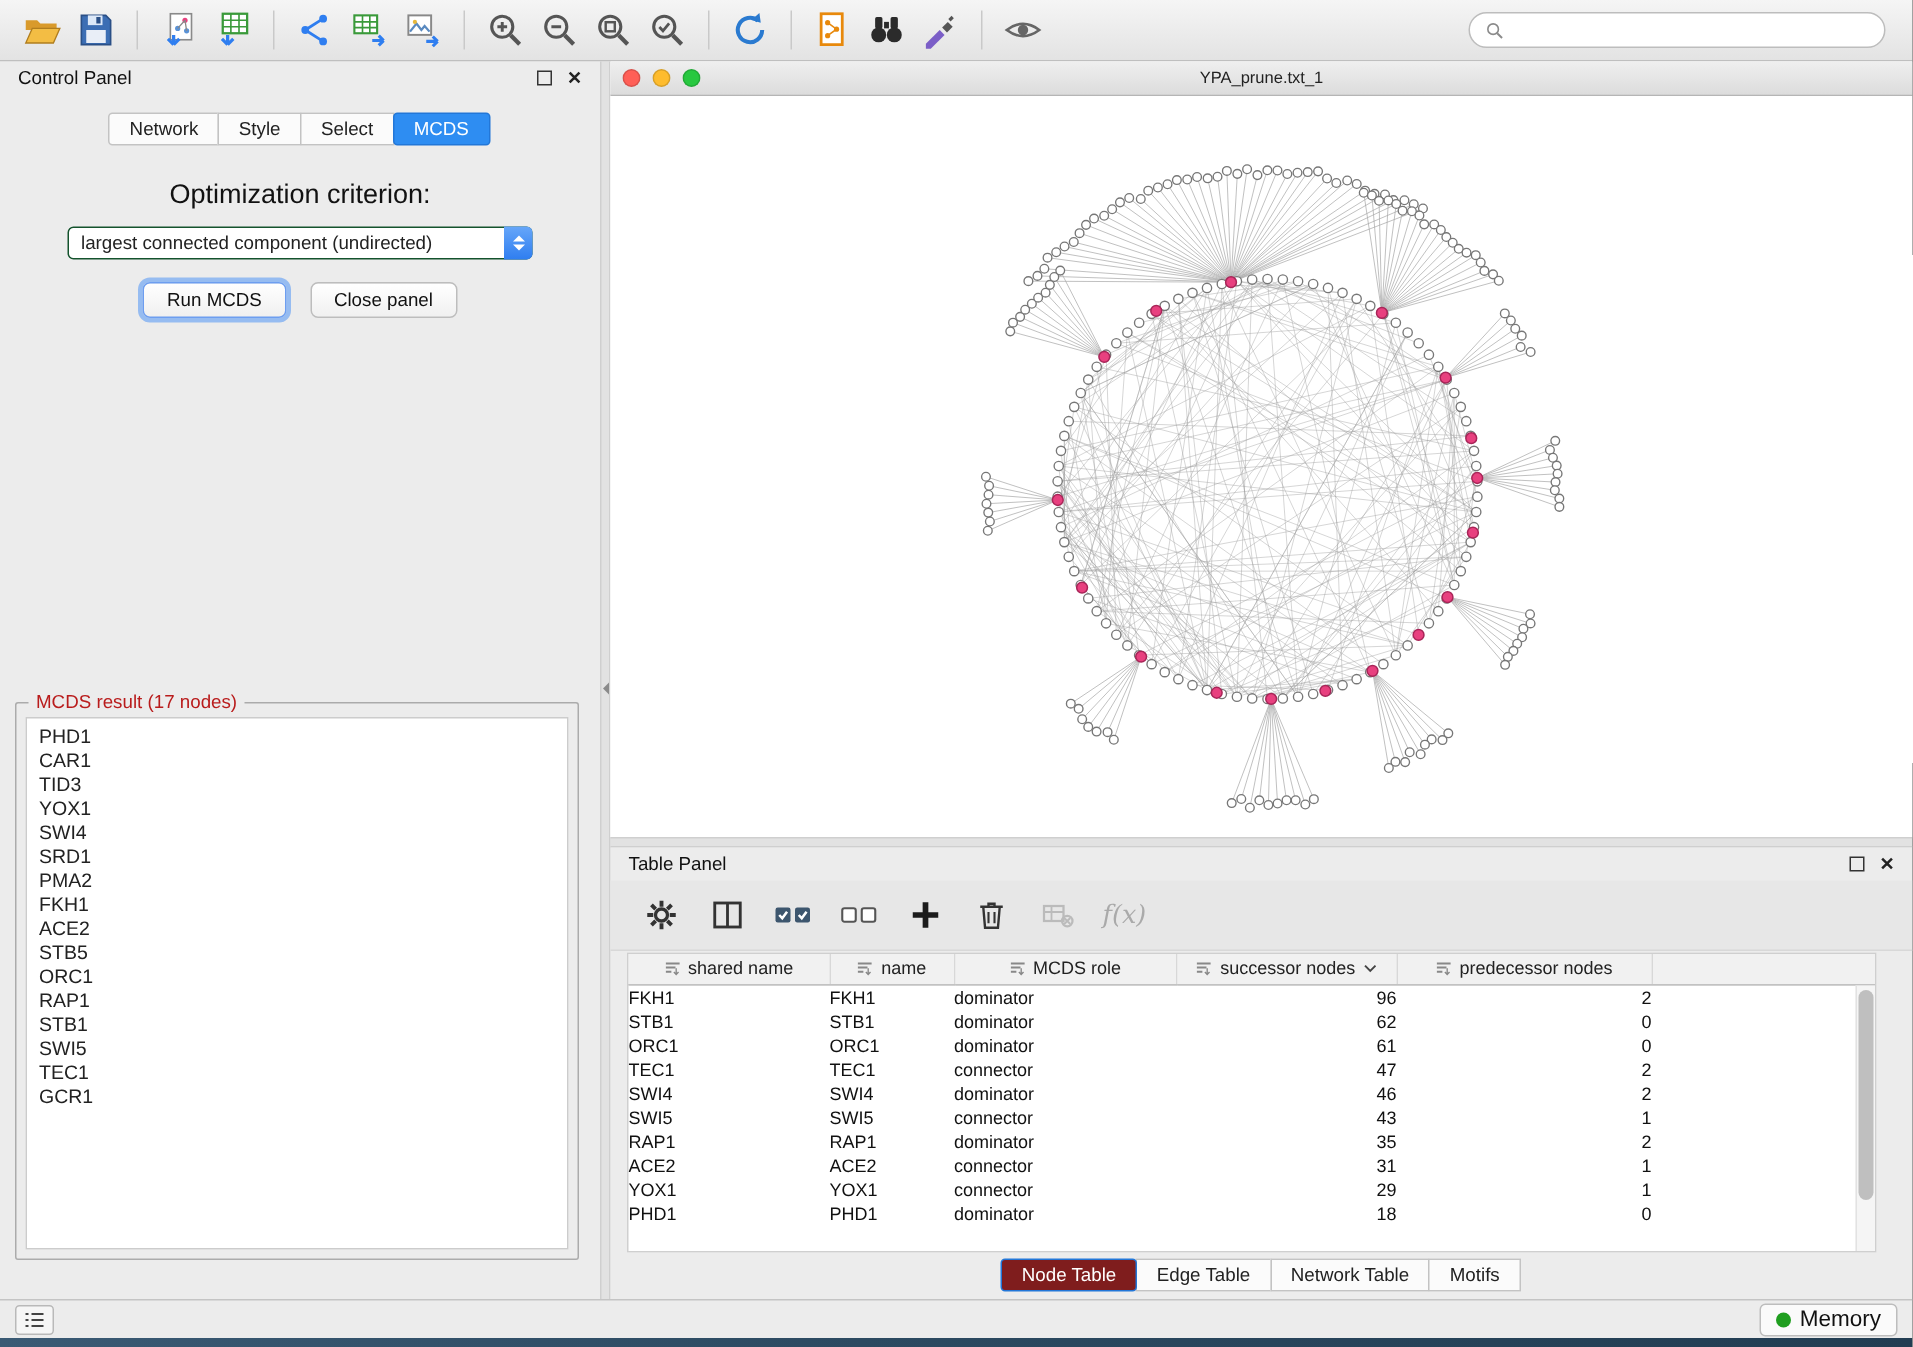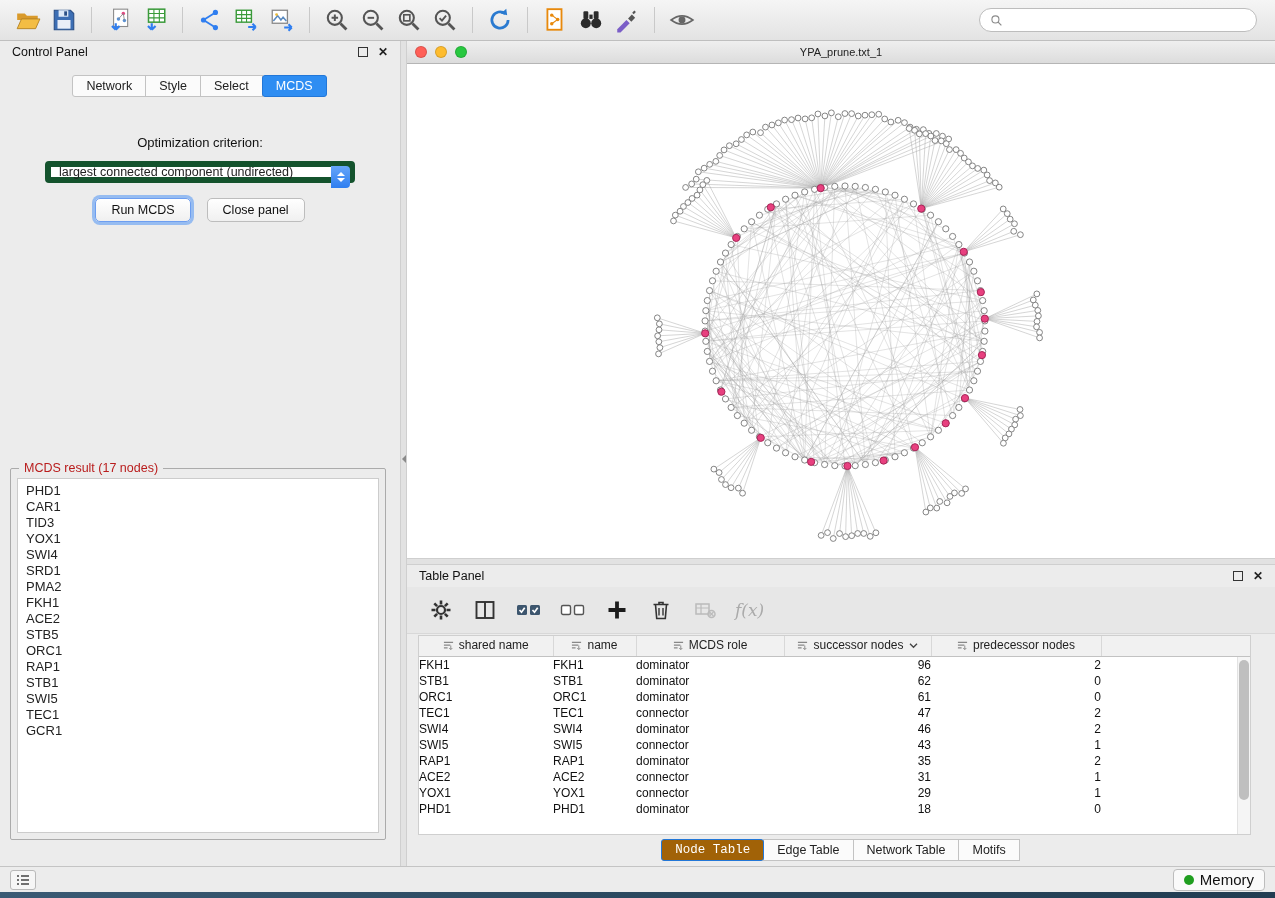--- a/index.html
+++ b/index.html
@@ -20,22 +20,22 @@
   .cp{position:absolute;left:0;top:41px;width:400px;height:825px;background:#ececec;}
   .panel-header{height:22px;display:flex;align-items:center;padding:0 12px;font-size:12.5px;color:#111;gap:48px;}
   .winbtns{margin-left:auto;display:flex;gap:10px;align-items:center;}
   .sq-icon{width:8px;height:8px;border:1.5px solid #333;display:inline-block;}
   .x-icon{font-size:12px;color:#222;font-weight:bold;line-height:1;}
   .ctabs{display:flex;justify-content:center;margin-top:12px;}
   .ctab{height:20px;line-height:20px;padding:0 13px;font-size:12.5px;background:#fbfbfb;
         border:1px solid #c3c3c3;margin-left:-1px;color:#222;cursor:default;}
   .ctab:first-child{border-radius:3px 0 0 3px;}
   .ctab.active{background:#2e8df2;color:#fff;border-color:#2277d8;border-radius:3px;position:relative;z-index:2;}
-  .opt-label{text-align:center;margin-top:38px;font-size:13px;color:#111;}
-  .dropdown{margin:11px auto 0;width:310px;height:22px;background:#fff;border:6px solid #14532d;border-radius:4px;
+  .opt-label{text-align:center;margin-top:22px;font-size:18px;color:#111;}
+  .dropdown{margin:11px auto 0;width:310px;height:22px;background:#fff;border:1px solid #14532d;border-radius:4px;
             display:flex;align-items:center;font-size:12.5px;padding-left:8px;position:relative;box-sizing:border-box;}
   .dd-step{position:absolute;right:-1px;top:-1px;width:19px;height:22px;border-radius:0 4px 4px 0;
            background:linear-gradient(#66a6f9,#2f7ef0);display:flex;flex-direction:column;
            align-items:center;justify-content:center;gap:2px;}
   .tri-up{width:0;height:0;border-left:4px solid transparent;border-right:4px solid transparent;border-bottom:4px solid #fff;}
   .tri-dn{width:0;height:0;border-left:4px solid transparent;border-right:4px solid transparent;border-top:4px solid #fff;}
   .btn-row{display:flex;justify-content:center;gap:16px;margin-top:15px;}
   .mac-btn{height:22px;padding:0 15px;background:linear-gradient(#ffffff,#f0f0f0);border:1px solid #bdbdbd;
            border-radius:5px;font-size:12.5px;display:flex;align-items:center;color:#111;}
   .mac-btn.focus{box-shadow:0 0 0 3px rgba(64,140,245,.5);border-color:#6d9ef0;}
@@ -77,21 +77,21 @@
   .c0{width:134px}.c1{width:83px}.c2{width:148px}.c3{width:147px}.c4{width:170px}.cf{width:auto}
   td.a-left{padding-left:12px;text-align:left;}
   td.a-rs{padding-right:18px;text-align:right;}
   td.a-rp{padding-right:12px;text-align:right;}
   .hcell{display:inline-flex;align-items:center;gap:5px;}
   .vscroll{position:absolute;right:0;top:21px;bottom:0;width:12px;background:#f5f5f5;border-left:1px solid #e2e2e2;}
   .vthumb{position:absolute;left:1px;right:1px;top:3px;height:140px;background:#bfbfbf;border-radius:6px;}
   .tp-tabs{position:absolute;left:0;right:0;top:274px;display:flex;justify-content:center;}
   .ttab{height:20px;line-height:20px;padding:0 13px;font-size:12.5px;background:#fbfbfb;border:1px solid #c3c3c3;
         margin-left:-1px;color:#222;}
-  .ttab.active{background:#a16207;color:#fff;border-color:#2277d8;border-radius:3px;z-index:2;position:relative;font-family:Liberation Mono, monospace;}
+  .ttab.active{background:#7f1d1d;color:#fff;border-color:#2277d8;border-radius:3px;z-index:2;position:relative;}
 
   
   .status{position:absolute;left:0;top:866px;width:100%;height:26px;box-sizing:border-box;background:#ececec;
           border-top:1px solid #c4c4c4;display:flex;align-items:center;padding:0 10px;}
   .list-btn{width:24px;height:18px;border:1px solid #b9b9b9;border-radius:3px;background:#f6f6f6;
             display:flex;align-items:center;justify-content:center;}
   .mem-btn{margin-left:auto;display:flex;align-items:center;gap:6px;height:20px;padding:0 10px;
            border:1px solid #bdbdbd;border-radius:4px;background:#fafafa;font-size:15px;color:#111;}
   .mem-dot{width:10px;height:10px;border-radius:50%;background:#1f9e1f;}
   .desktop-strip{position:absolute;left:0;top:892px;width:100%;height:6px;

